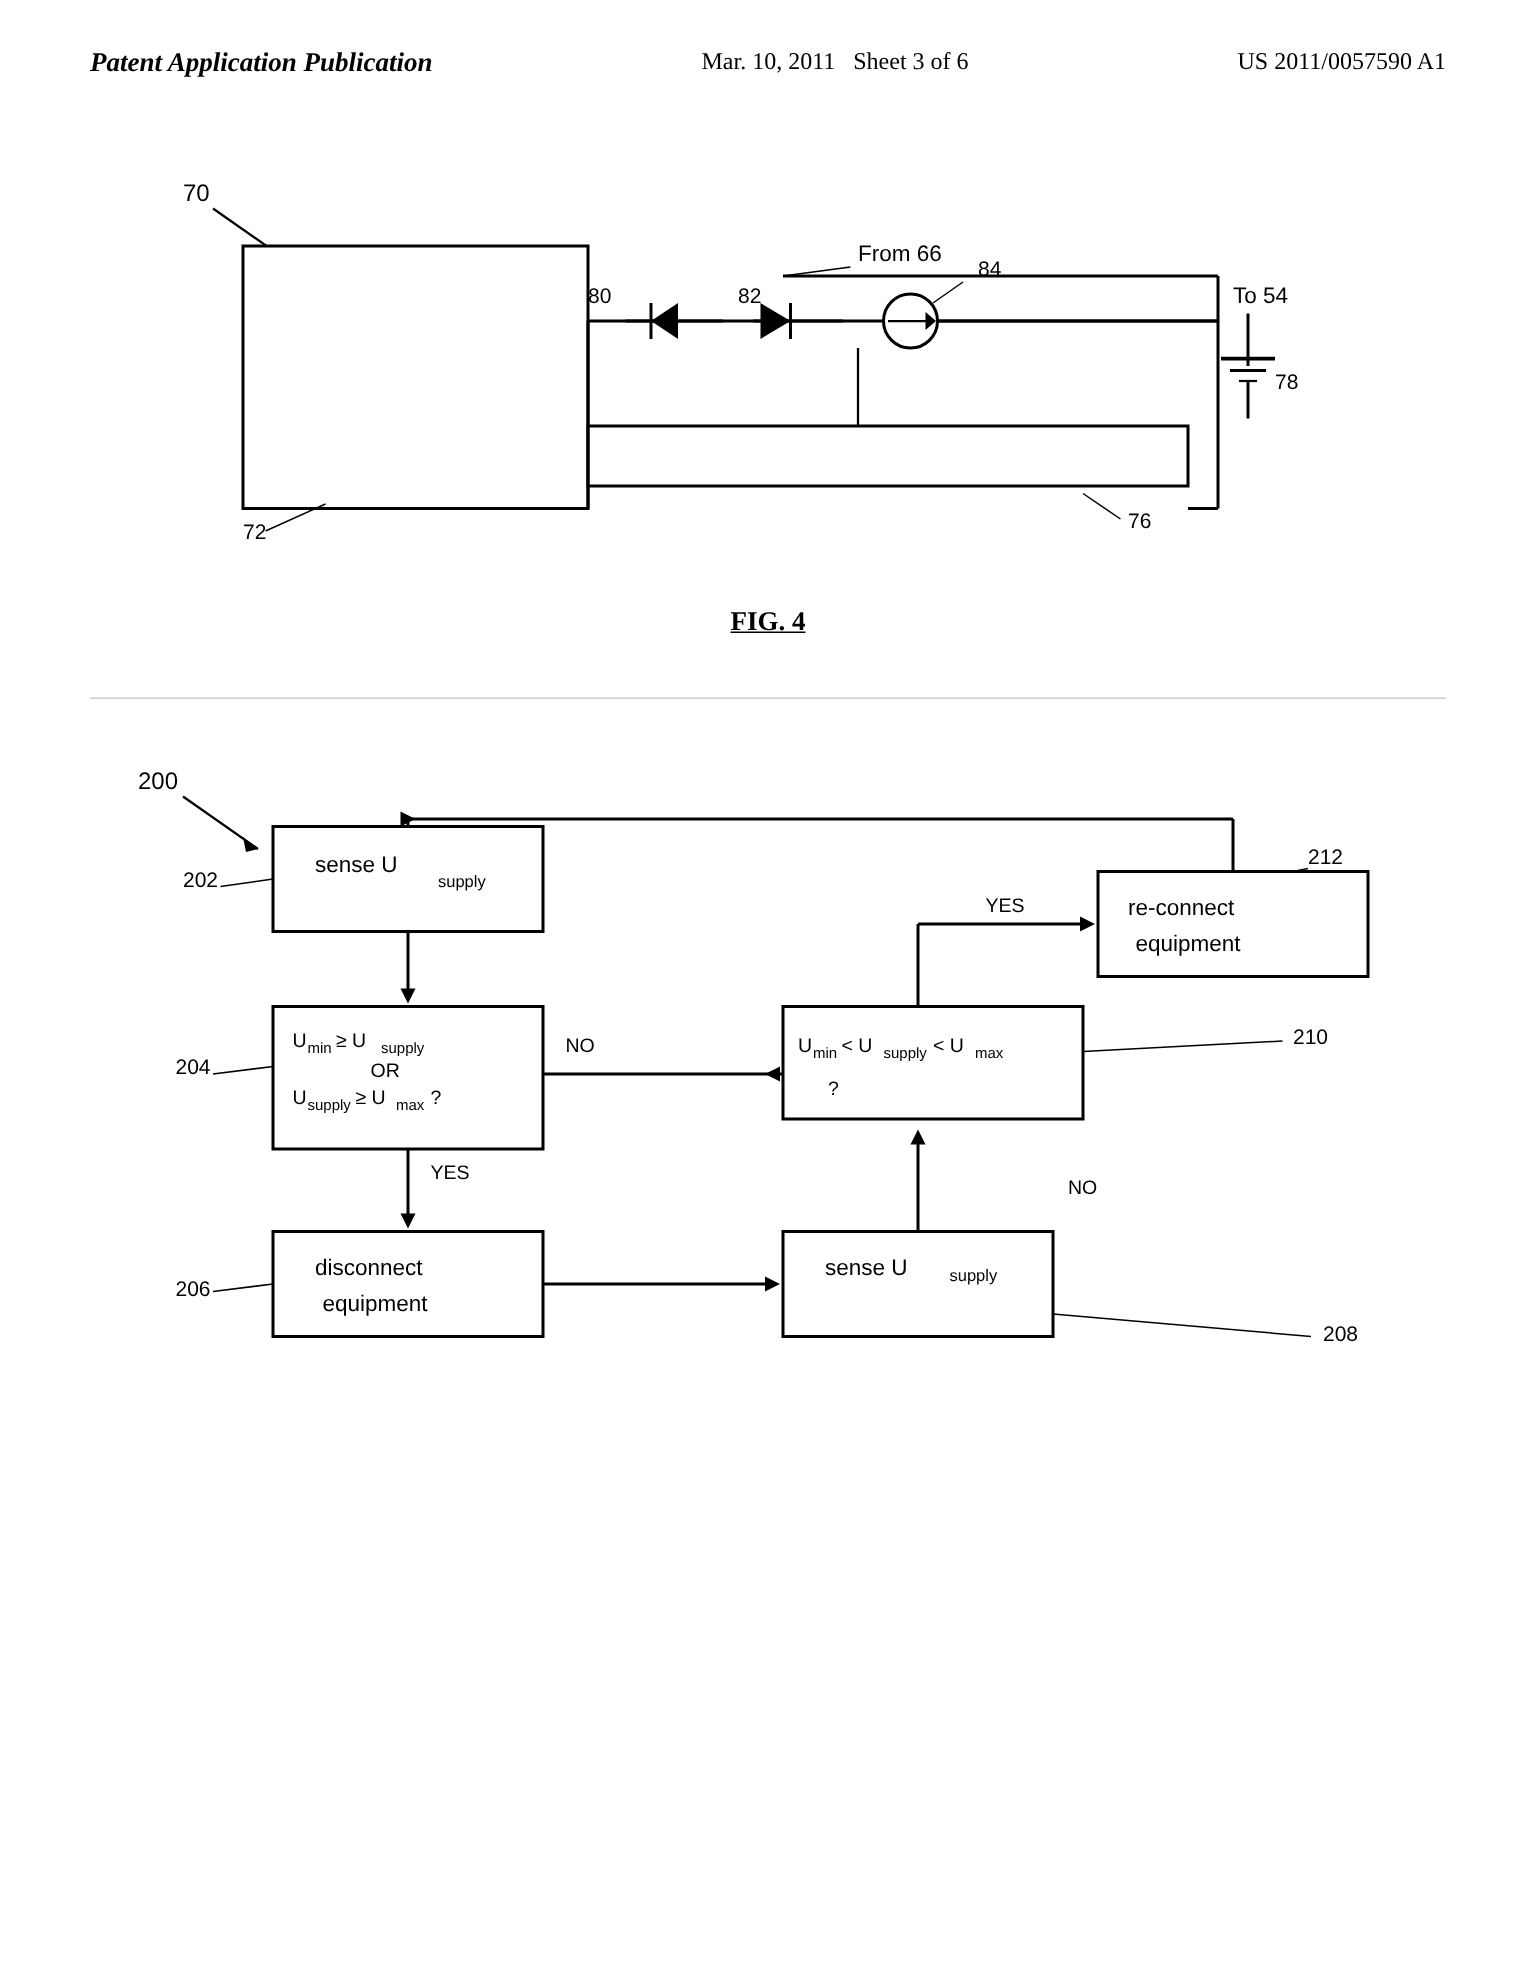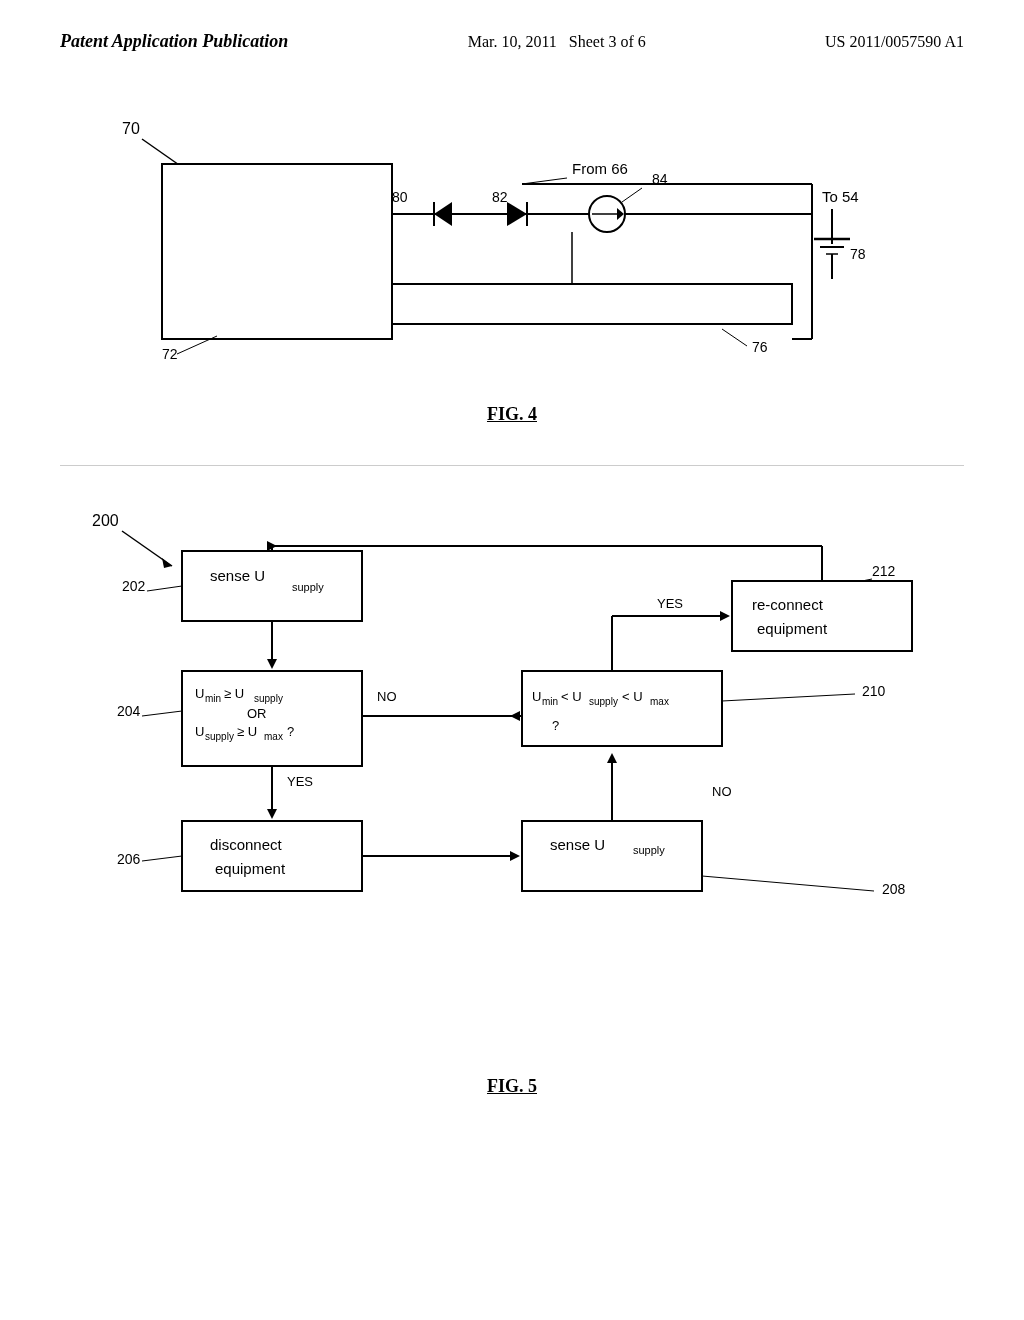--- a/index.html
+++ b/index.html
@@ -247,17 +247,14 @@
 
       <line x1="210" y1="60" x2="210" y2="65" stroke="black" stroke-width="2"></line>
 
       <text x="315" y="215" font-size="13" font-family="Arial, sans-serif">NO</text>
 
       <line x1="300" y1="230" x2="460" y2="230" stroke="black" stroke-width="2" stroke-dasharray="none"></line>
 
       <polygon points="458,225 458,235 448,230" fill="black"></polygon>
 
     </svg>
-    <div class="fig-label">
-      <span>FIG. 5</span>
-    </div>
   </div>
 </div>
 
 </body></html>

